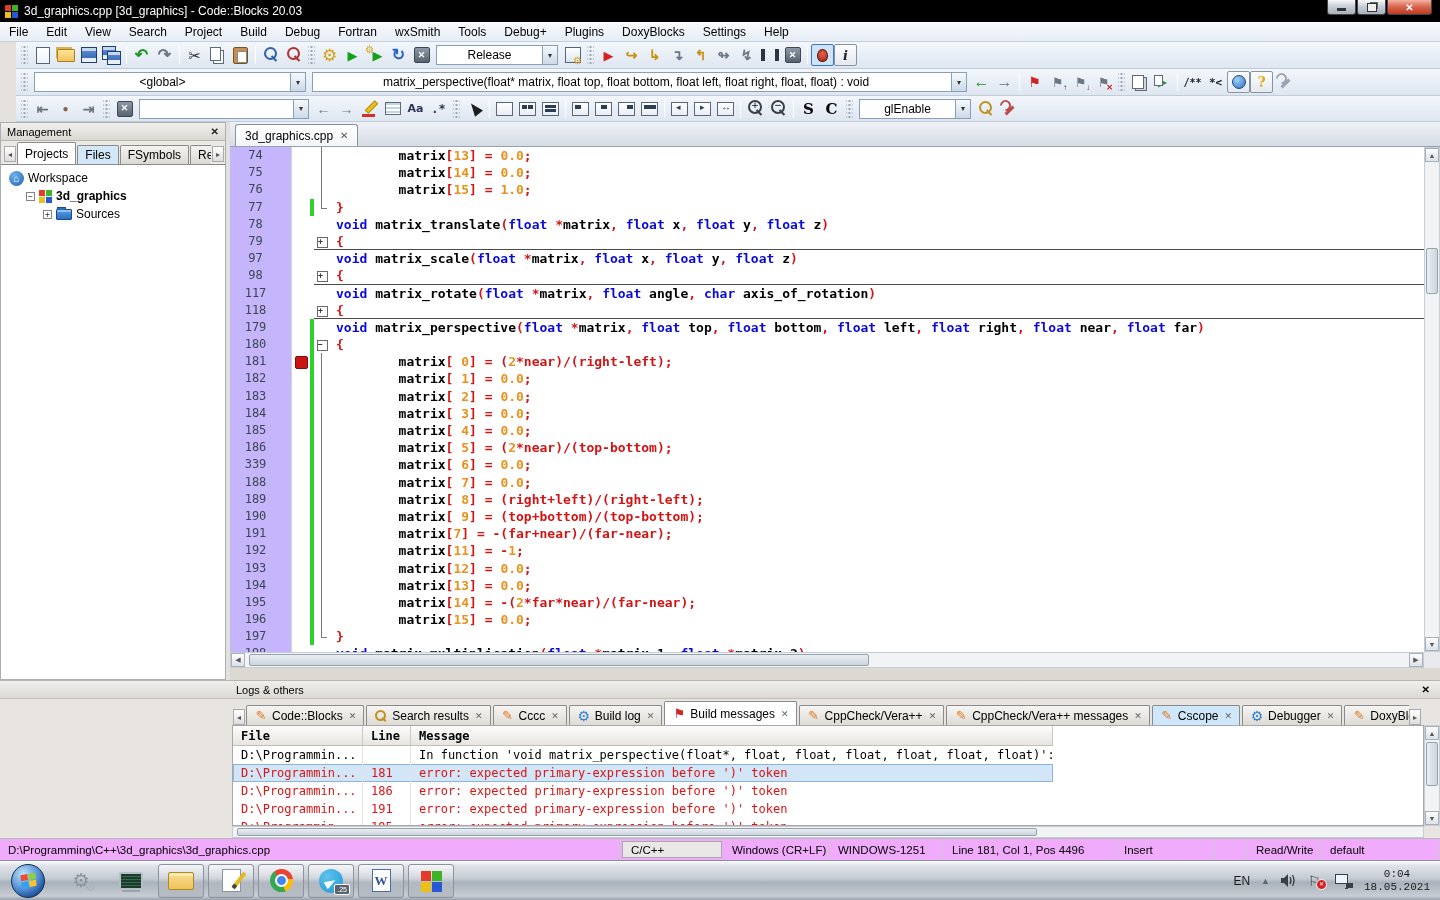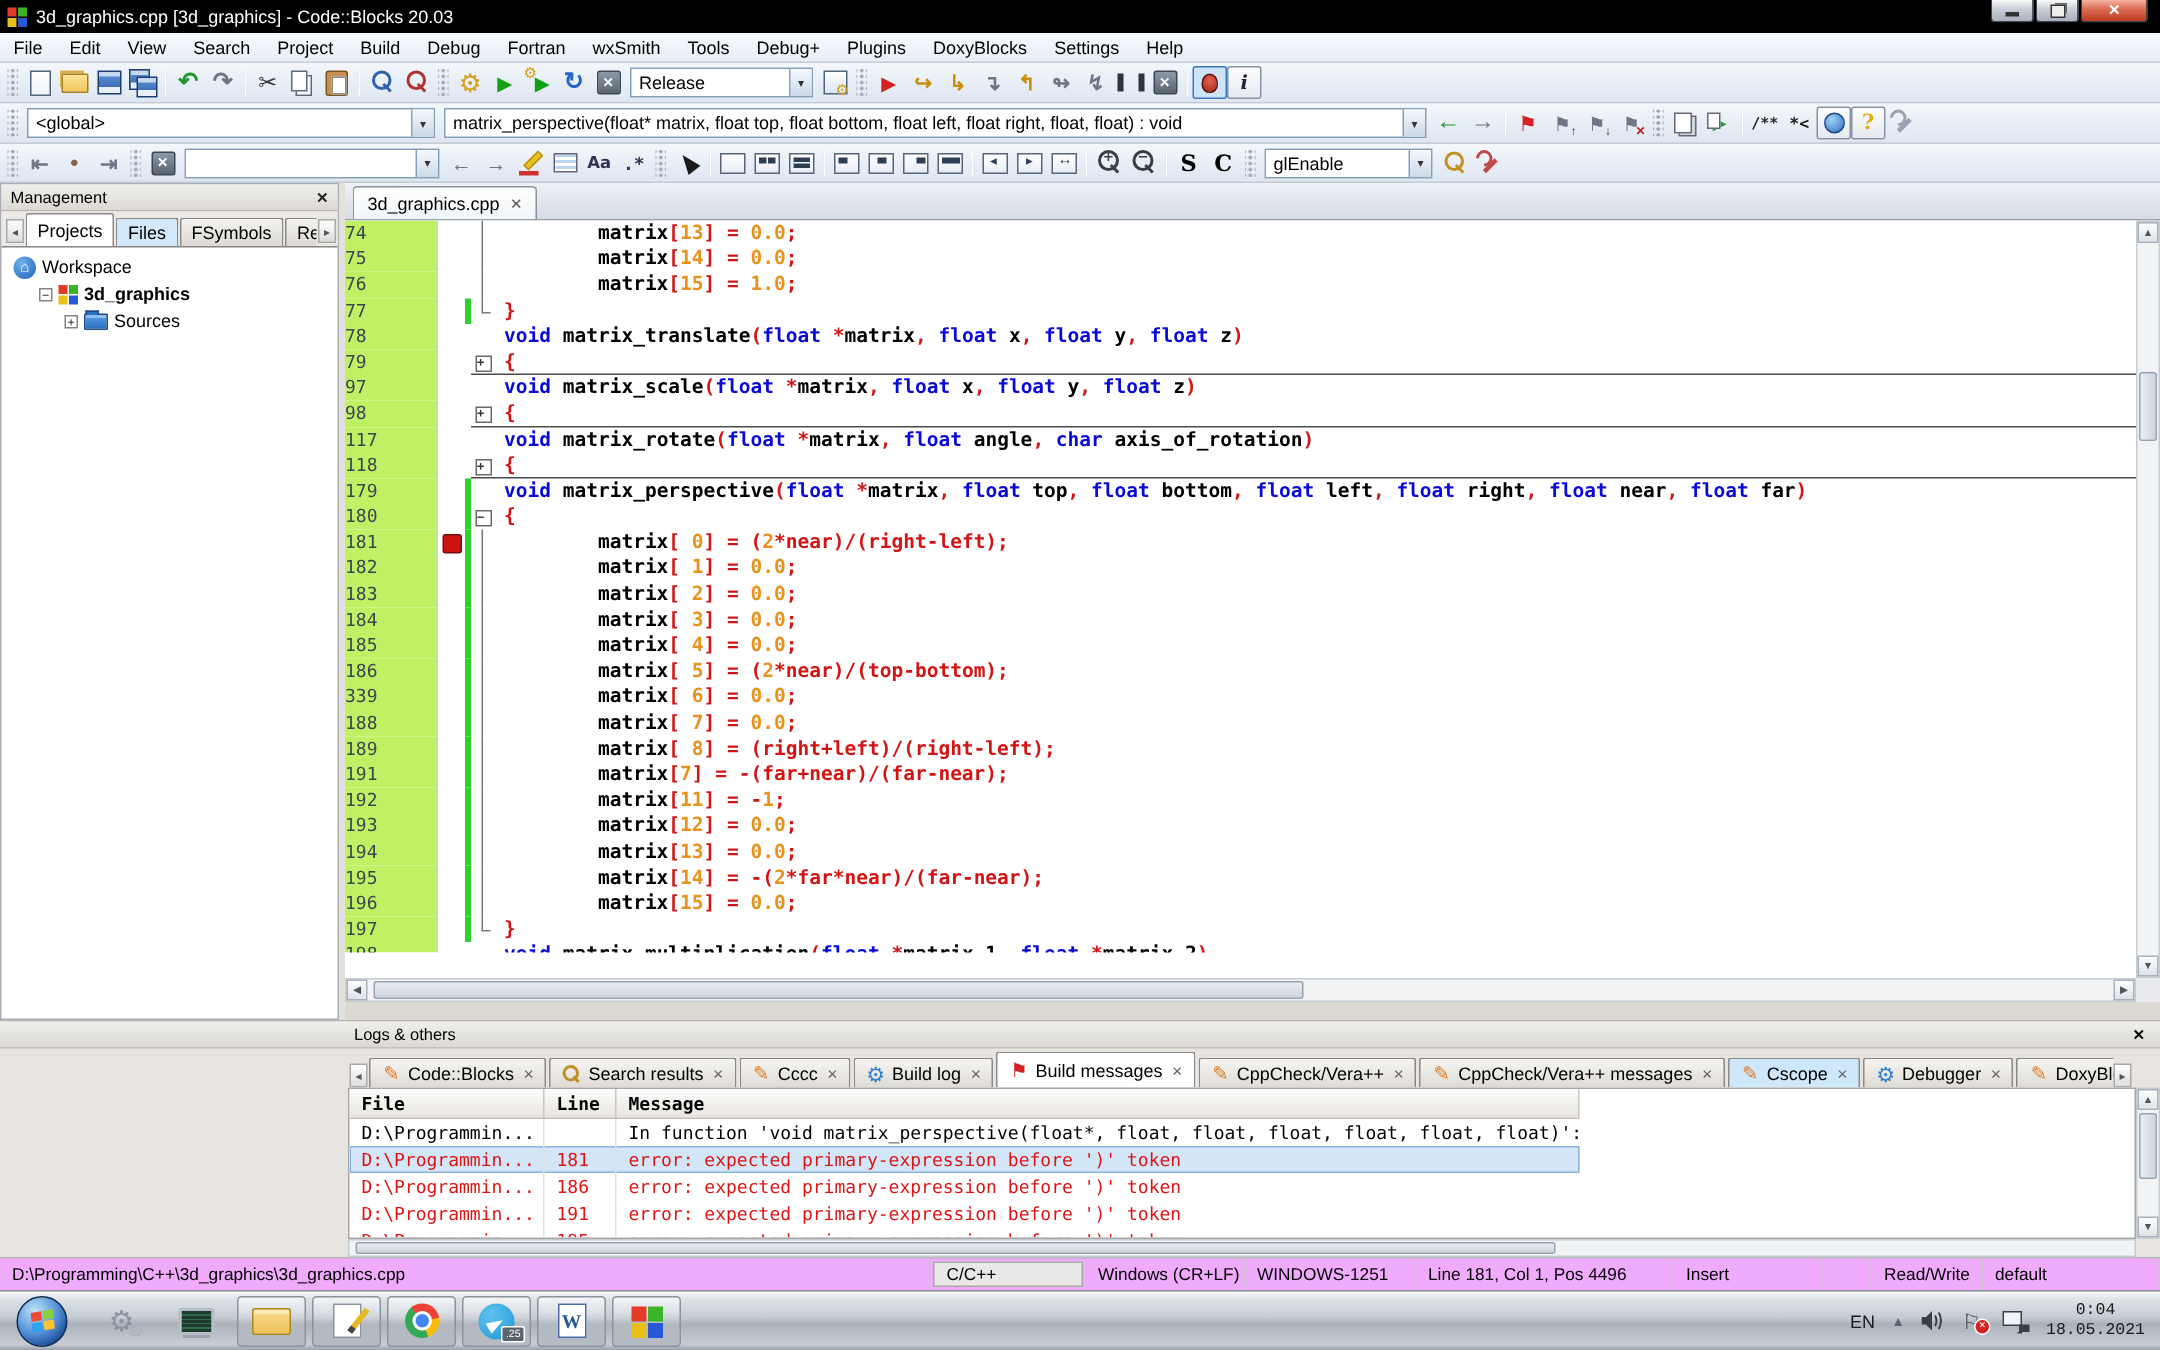--- a/index.html
+++ b/index.html
@@ -24,22 +24,22 @@
   .wbtn.rest::before{content:"";width:8px;height:7px;border:1px solid #333;background:#eee;box-shadow:2px -2px 0 -1px #666;}
   .wbtn.close{width:45px;background:linear-gradient(#f6b3a2,#d96a52 45%,#bf3a20);color:#fff;font-weight:bold;font-size:10px;}
   .wbtn.close::before{content:"✕";}
 
   
   .menubar{position:absolute;top:22px;left:0;right:0;height:20px;display:flex;align-items:center;
            background:linear-gradient(#f7fafd,#e7edf6);border-bottom:1px solid #c6cfdc;font-size:12px;}
   .mitem{padding:2px 9px;white-space:nowrap;}
 
   
-  .tbrow{position:absolute;left:0;right:0;display:flex;align-items:center;padding-left:2px;
-         background:linear-gradient(#f3f7fb,#dee6f1);border-bottom:1px solid #c2cbd8;}
+  .tbrow{position:absolute;left:16px;right:0;display:flex;align-items:center;padding-left:2px;
+         background:linear-gradient(#f3f7fb,#dee6f1);border-bottom:1px solid #c2cbd8;text-align:center;}
   #tb1{top:42px;height:27px;} #tb2{top:69px;height:27px;} #tb3{top:96px;height:26px;}
   .grip{width:7px;height:18px;margin:0 3px;flex:none;
         background-image:radial-gradient(circle,#9aa6b4 1px,transparent 1.3px);
         background-size:4px 4px;background-position:center;}
   .sep{width:1px;height:18px;background:#b2bdcb;border-right:1px solid #fff;margin:0 3px;flex:none;}
   .tbi{width:23px;height:22px;flex:none;display:flex;align-items:center;justify-content:center;
        position:relative;font-size:14px;line-height:1;}
   .combo{height:20px;background:#fff;border:1px solid #87a0ba;display:flex;align-items:center;
          margin:0 3px;font-size:12px;flex:none;}
   .cv{flex:1;padding:0 5px;white-space:nowrap;overflow:hidden;}
@@ -181,21 +181,21 @@
   
   .edpane{position:absolute;top:122px;left:230px;right:0;height:546px;}
   .etabs{position:absolute;top:0;left:0;right:0;height:25px;display:flex;align-items:flex-end;
          background:linear-gradient(#eef1f6,#d6dce5);border-bottom:1px solid #98a2ae;}
   .etab{height:22px;background:linear-gradient(#fff,#f2f5f8);border:1px solid #8a94a0;border-bottom:none;
         border-radius:3px 3px 0 0;display:flex;align-items:center;padding:0 9px;font-size:12px;margin-left:5px;gap:7px;}
   .etab .x{font-size:10px;color:#555;}
   .edbody{position:absolute;top:25px;left:0;right:16px;bottom:16px;background:#fff;overflow:hidden;}
   .cl{display:flex;height:17.2px;position:relative;align-items:stretch;}
   .cl.partial{height:7px;overflow:hidden;}
-  .ln{width:62px;flex:none;text-align:left;padding-right:10px;background:#bef264;border-right:1px solid #d4d4d4;
+  .ln{width:62px;flex:none;text-align:center;padding-right:10px;background:#c4b5fd;border-right:1px solid #d4d4d4;
       font:12px/17.2px "DejaVu Sans Mono",monospace;color:#3c4650;}
   .mk{width:18px;flex:none;position:relative;}
   .mk.bp::before{content:"";position:absolute;left:3px;top:3px;width:11px;height:11px;background:#cc1414;
       border:1px solid #7a0c0c;border-radius:2px;}
   .chg{width:4px;flex:none;}
   .chg.on{background:#2ed02e;}
   .fold{width:16px;flex:none;position:relative;}
   .f-v::before{content:"";position:absolute;left:7px;top:0;bottom:0;border-left:1px solid #7a7a7a;}
   .f-e::before{content:"";position:absolute;left:7px;top:0;height:9px;border-left:1px solid #7a7a7a;}
   .f-e::after{content:"";position:absolute;left:7px;top:9px;width:6px;border-top:1px solid #7a7a7a;}
@@ -643,20 +643,27 @@
           <pre class="ct"><span class="i">        matrix</span><span class="o">[ </span><span class="n">7</span><span class="o">] = </span><span class="n">0.0</span><span class="o">;</span></pre>
         </div>
         <div class="cl">
           <span class="ln">189</span>
           <span class="mk"></span>
           <span class="chg on"></span>
           <span class="fold f-v"></span>
           <pre class="ct"><span class="i">        matrix</span><span class="o">[ </span><span class="n">8</span><span class="o">] = (right+left)/(right-left);</span></pre>
         </div>
         <div class="cl">
+          <span class="ln">190</span>
+          <span class="mk"></span>
+          <span class="chg on"></span>
+          <span class="fold f-v"></span>
+          <pre class="ct"><span class="i">        matrix</span><span class="o">[ </span><span class="n">9</span><span class="o">] = (top+bottom)/(top-bottom);</span></pre>
+        </div>
+        <div class="cl">
           <span class="ln">191</span>
           <span class="mk"></span>
           <span class="chg on"></span>
           <span class="fold f-v"></span>
           <pre class="ct"><span class="i">        matrix</span><span class="o">[</span><span class="n">7</span><span class="o">] = -(far+near)/(far-near);</span></pre>
         </div>
         <div class="cl">
           <span class="ln">192</span>
           <span class="mk"></span>
           <span class="chg on"></span>

